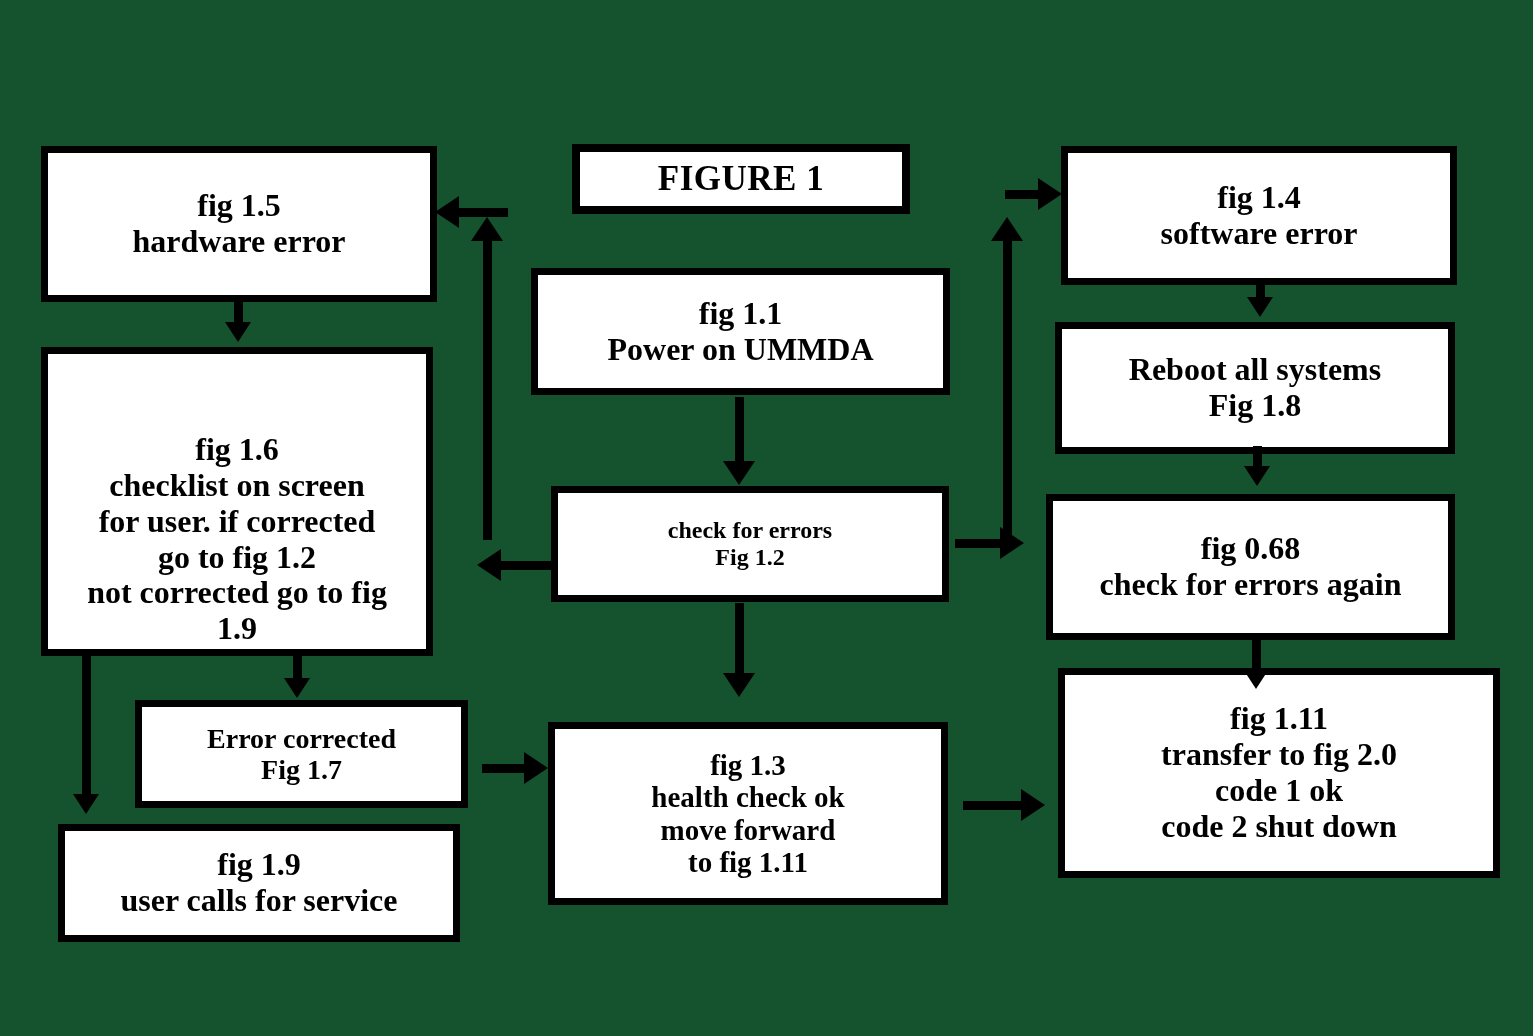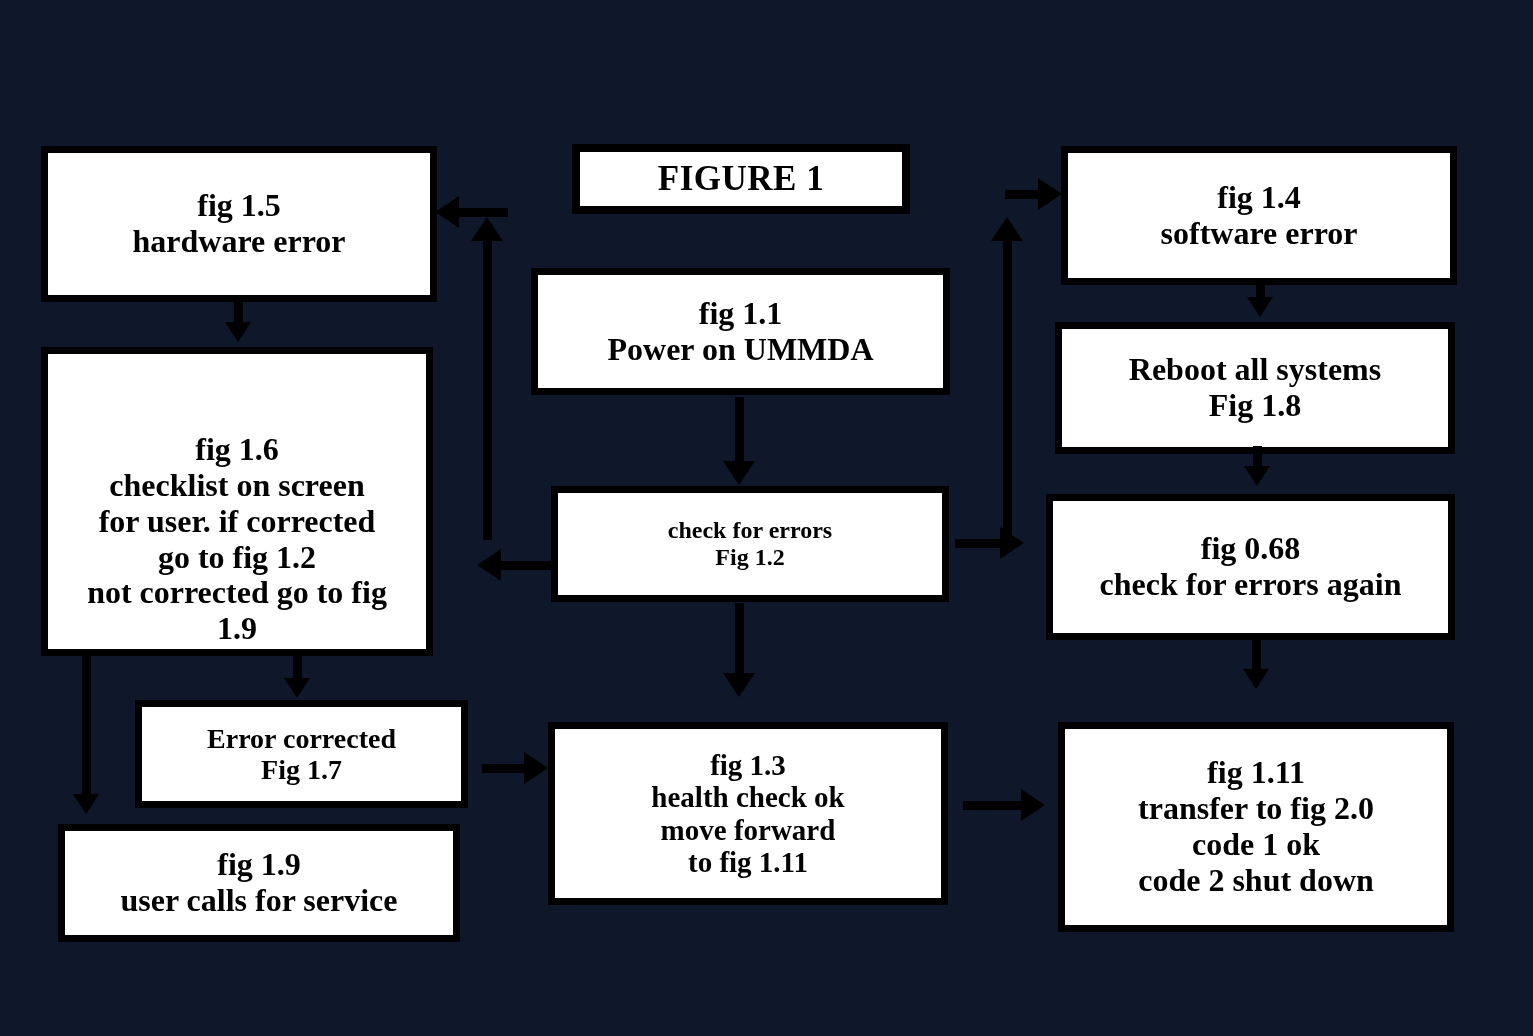--- a/index.html
+++ b/index.html
@@ -4,21 +4,21 @@
 <style>
   html, body {
     margin: 0;
     padding: 0;
     background: #ffffff;
   }
   #canvas {
     position: relative;
     width: 1533px;
     height: 1036px;
-    background: #0f172a;
+    background: #14532d;
     overflow: hidden;
     font-family: "Liberation Serif", "DejaVu Serif", serif;
   }
   .node {
     position: absolute;
     box-sizing: border-box;
     border: 7px solid #000000;
     background: #ffffff;
     display: flex;
     align-items: center;
@@ -140,21 +140,21 @@
   <div class="node" style="left:1055px; top:322px; width:400px; height:132px; font-size:32px;">
     <span>Reboot all systems
 Fig 1.8</span>
   </div>
 
   <div class="node" style="left:1046px; top:494px; width:409px; height:146px; font-size:32px;">
     <span>fig 0.68
 check for errors again</span>
   </div>
 
-  <div class="node" style="left:1058px; top:722px; width:396px; height:210px; font-size:32px;">
+  <div class="node" style="left:1058px; top:668px; width:442px; height:210px; font-size:32px;">
     <span>fig 1.11
 transfer to fig 2.0
 code 1 ok
 code 2 shut down</span>
   </div>
 
   <div class="conn">
     <div class="vline" style="left:735px; top:397px; height:66px;"></div>
     <div class="arrow-down" style="left:723px; top:461px;"></div>
   </div>

